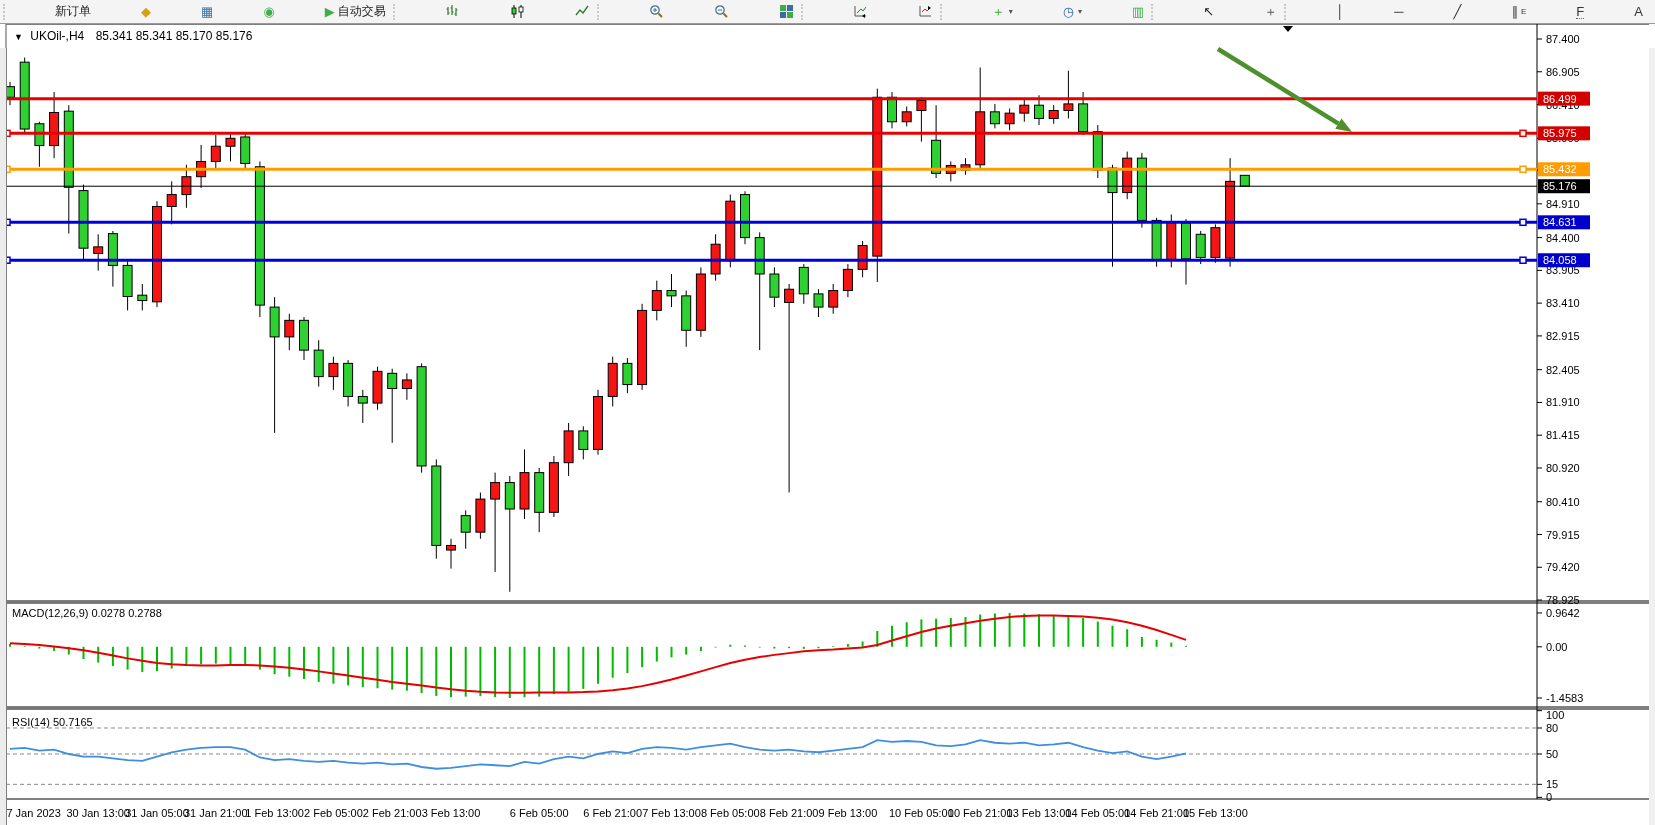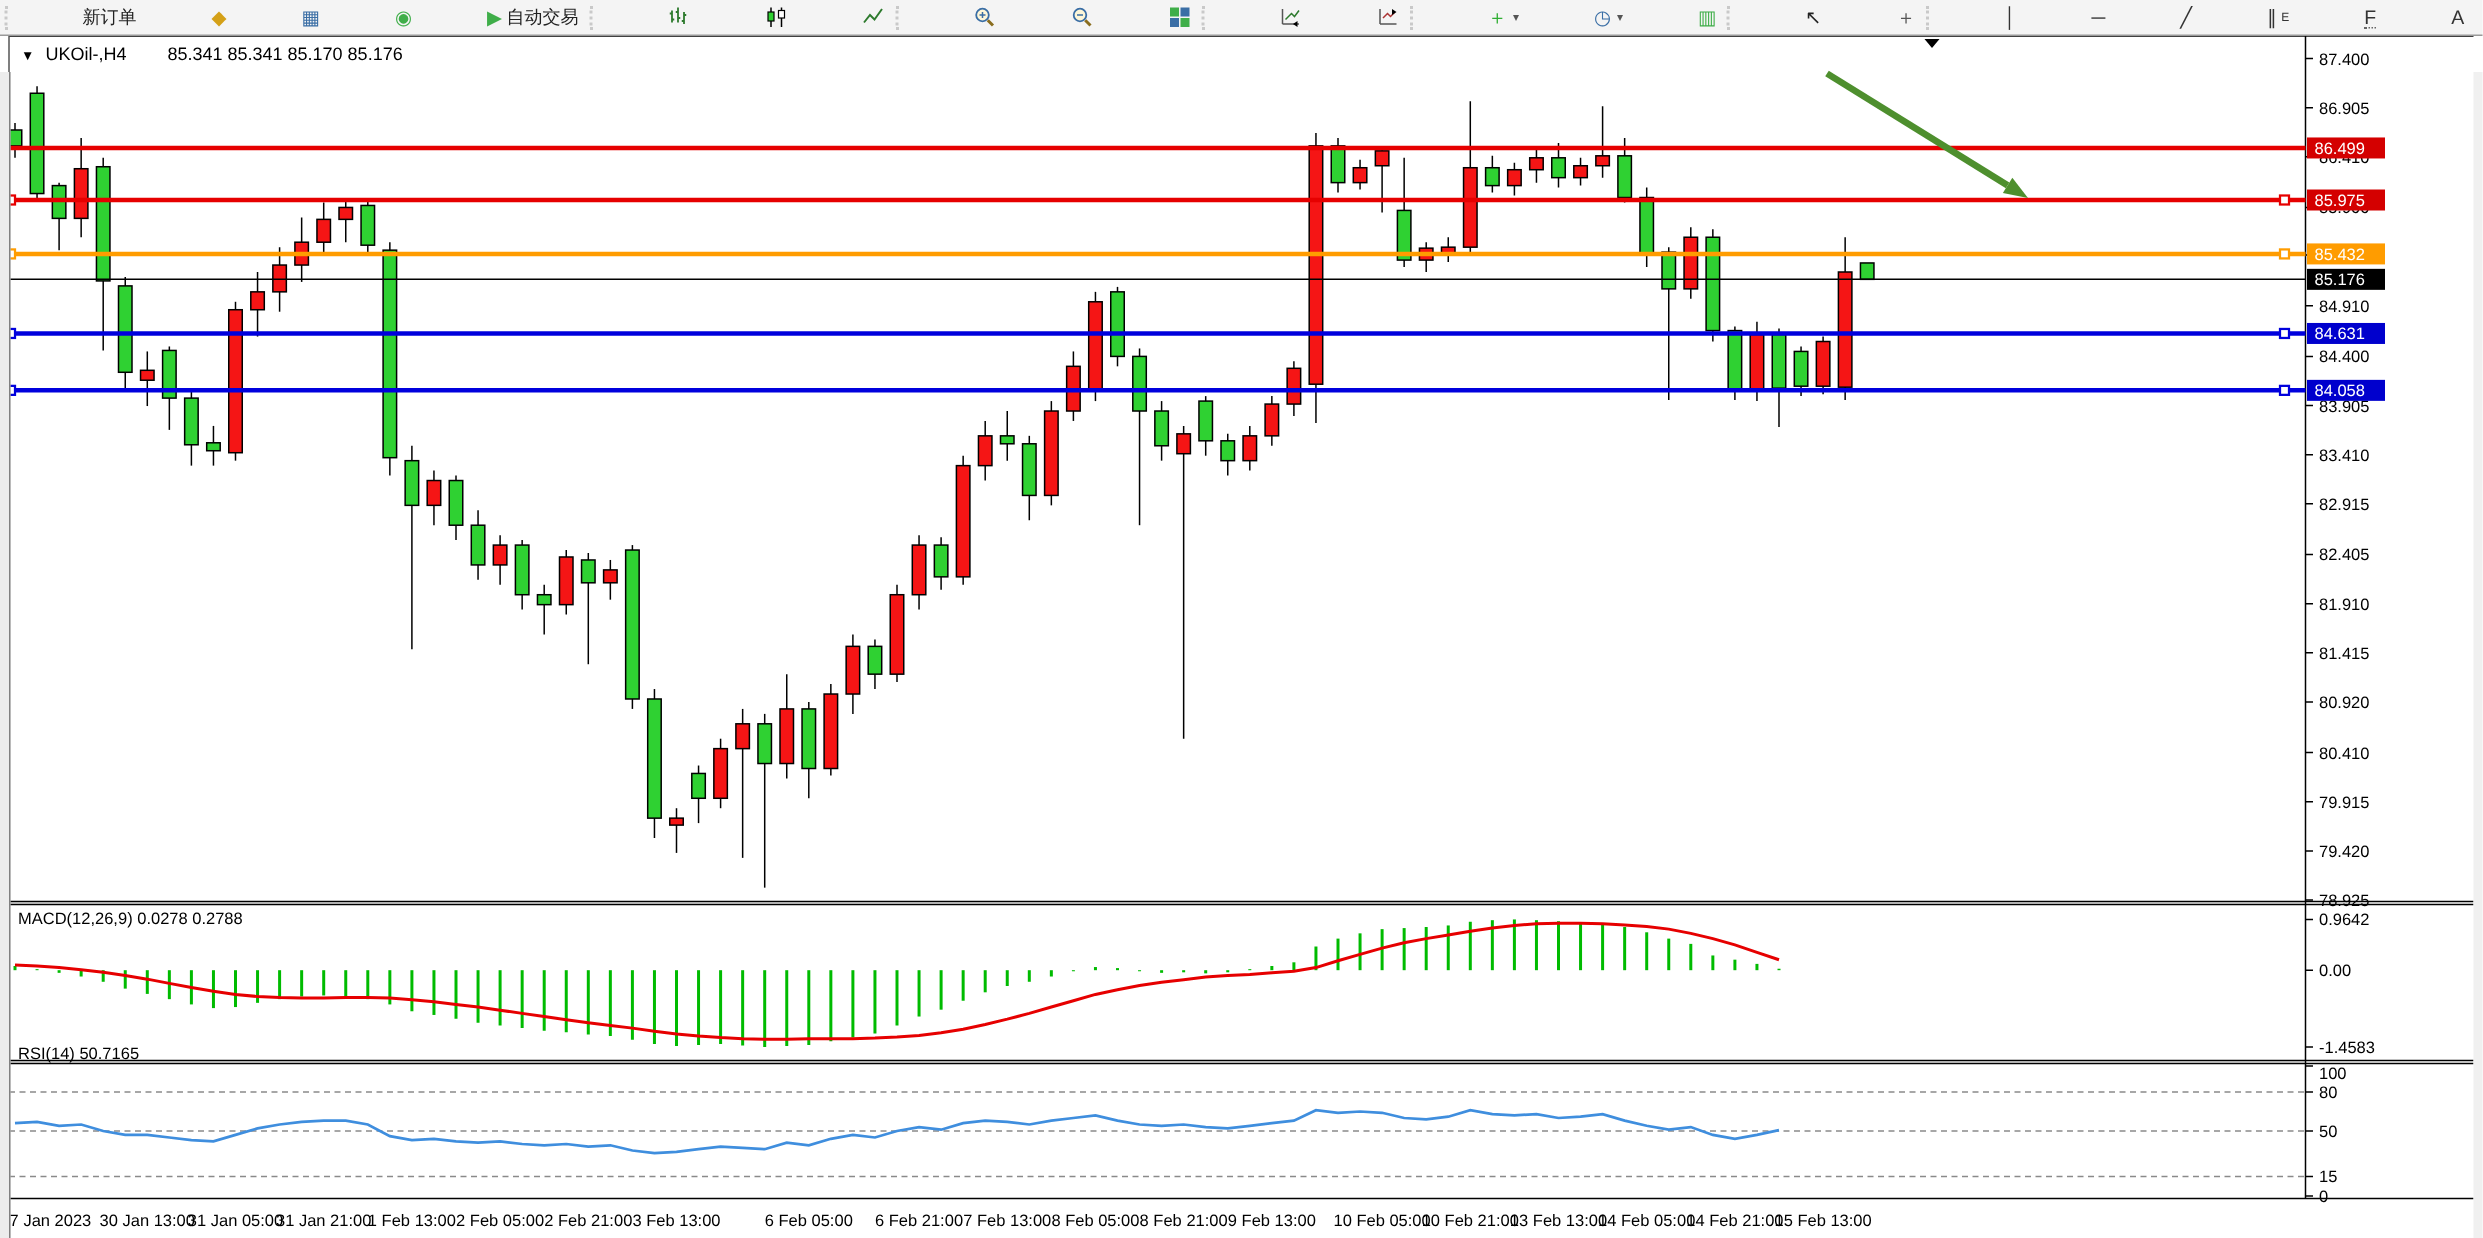--- a/index.html
+++ b/index.html
@@ -16,21 +16,21 @@
   #toolbar .spacer{flex:1;}
   #badge{position:absolute;top:-4px;right:-6px;background:#e83c1e;color:#fff;border-radius:8px;
     min-width:13px;height:13px;font-size:10px;line-height:13px;text-align:center;padding:0 2px;}
   #chat-wrap{position:relative;margin-right:14px;}
   #chart-area{position:absolute;left:0;top:24px;width:1655px;height:801px;background:#fff;}
   #chart-svg{position:absolute;left:0;top:0;}
   #chart-title{position:absolute;left:14px;top:5px;font-size:12px;color:#000;}
   #chart-title .tri{font-size:9px;margin-right:4px;}
   #macd-label,#rsi-label{position:absolute;left:12px;font-size:11px;color:#000;}
   #macd-label{top:583px;}
-  #rsi-label{top:673px;}
+  #rsi-label{top:692px;}
   #left-strip{position:absolute;left:0;top:24px;width:6px;height:801px;background:#ececec;
     border-right:1px solid #808080;}
   #right-strip{position:absolute;right:0;top:24px;width:6px;height:801px;background:#f0f0f0;}
   text{font-family:"Liberation Sans","DejaVu Sans",sans-serif;}
 </style>
 </head>
 <body>
 
 <div id="toolbar">
     <div class="tb-grip"></div>
@@ -550,17 +550,17 @@
         <text x="1097.8" y="817" font-size="11" fill="#000" text-anchor="middle">14 Feb 05:00</text>
         <text x="1156.6" y="817" font-size="11" fill="#000" text-anchor="middle">14 Feb 21:00</text>
         <text x="1215.3999999999999" y="817" font-size="11" fill="#000" text-anchor="middle">15 Feb 13:00</text>
       </g>
     </svg>
   <div id="left-strip"></div>
   <div id="right-strip"></div>
   <div id="chart-title">
     <span class="tri">▼</span>
     <span>UKOil-,H4</span>
-    <span style="margin-left:24px;">85.341 85.341 85.170 85.176</span>
+    <span style="margin-left:8px;">85.341 85.341 85.170 85.176</span>
   </div>
   <div id="macd-label">MACD(12,26,9) 0.0278 0.2788</div>
   <div id="rsi-label">RSI(14) 50.7165</div>
 </div>
 
 </body></html>

